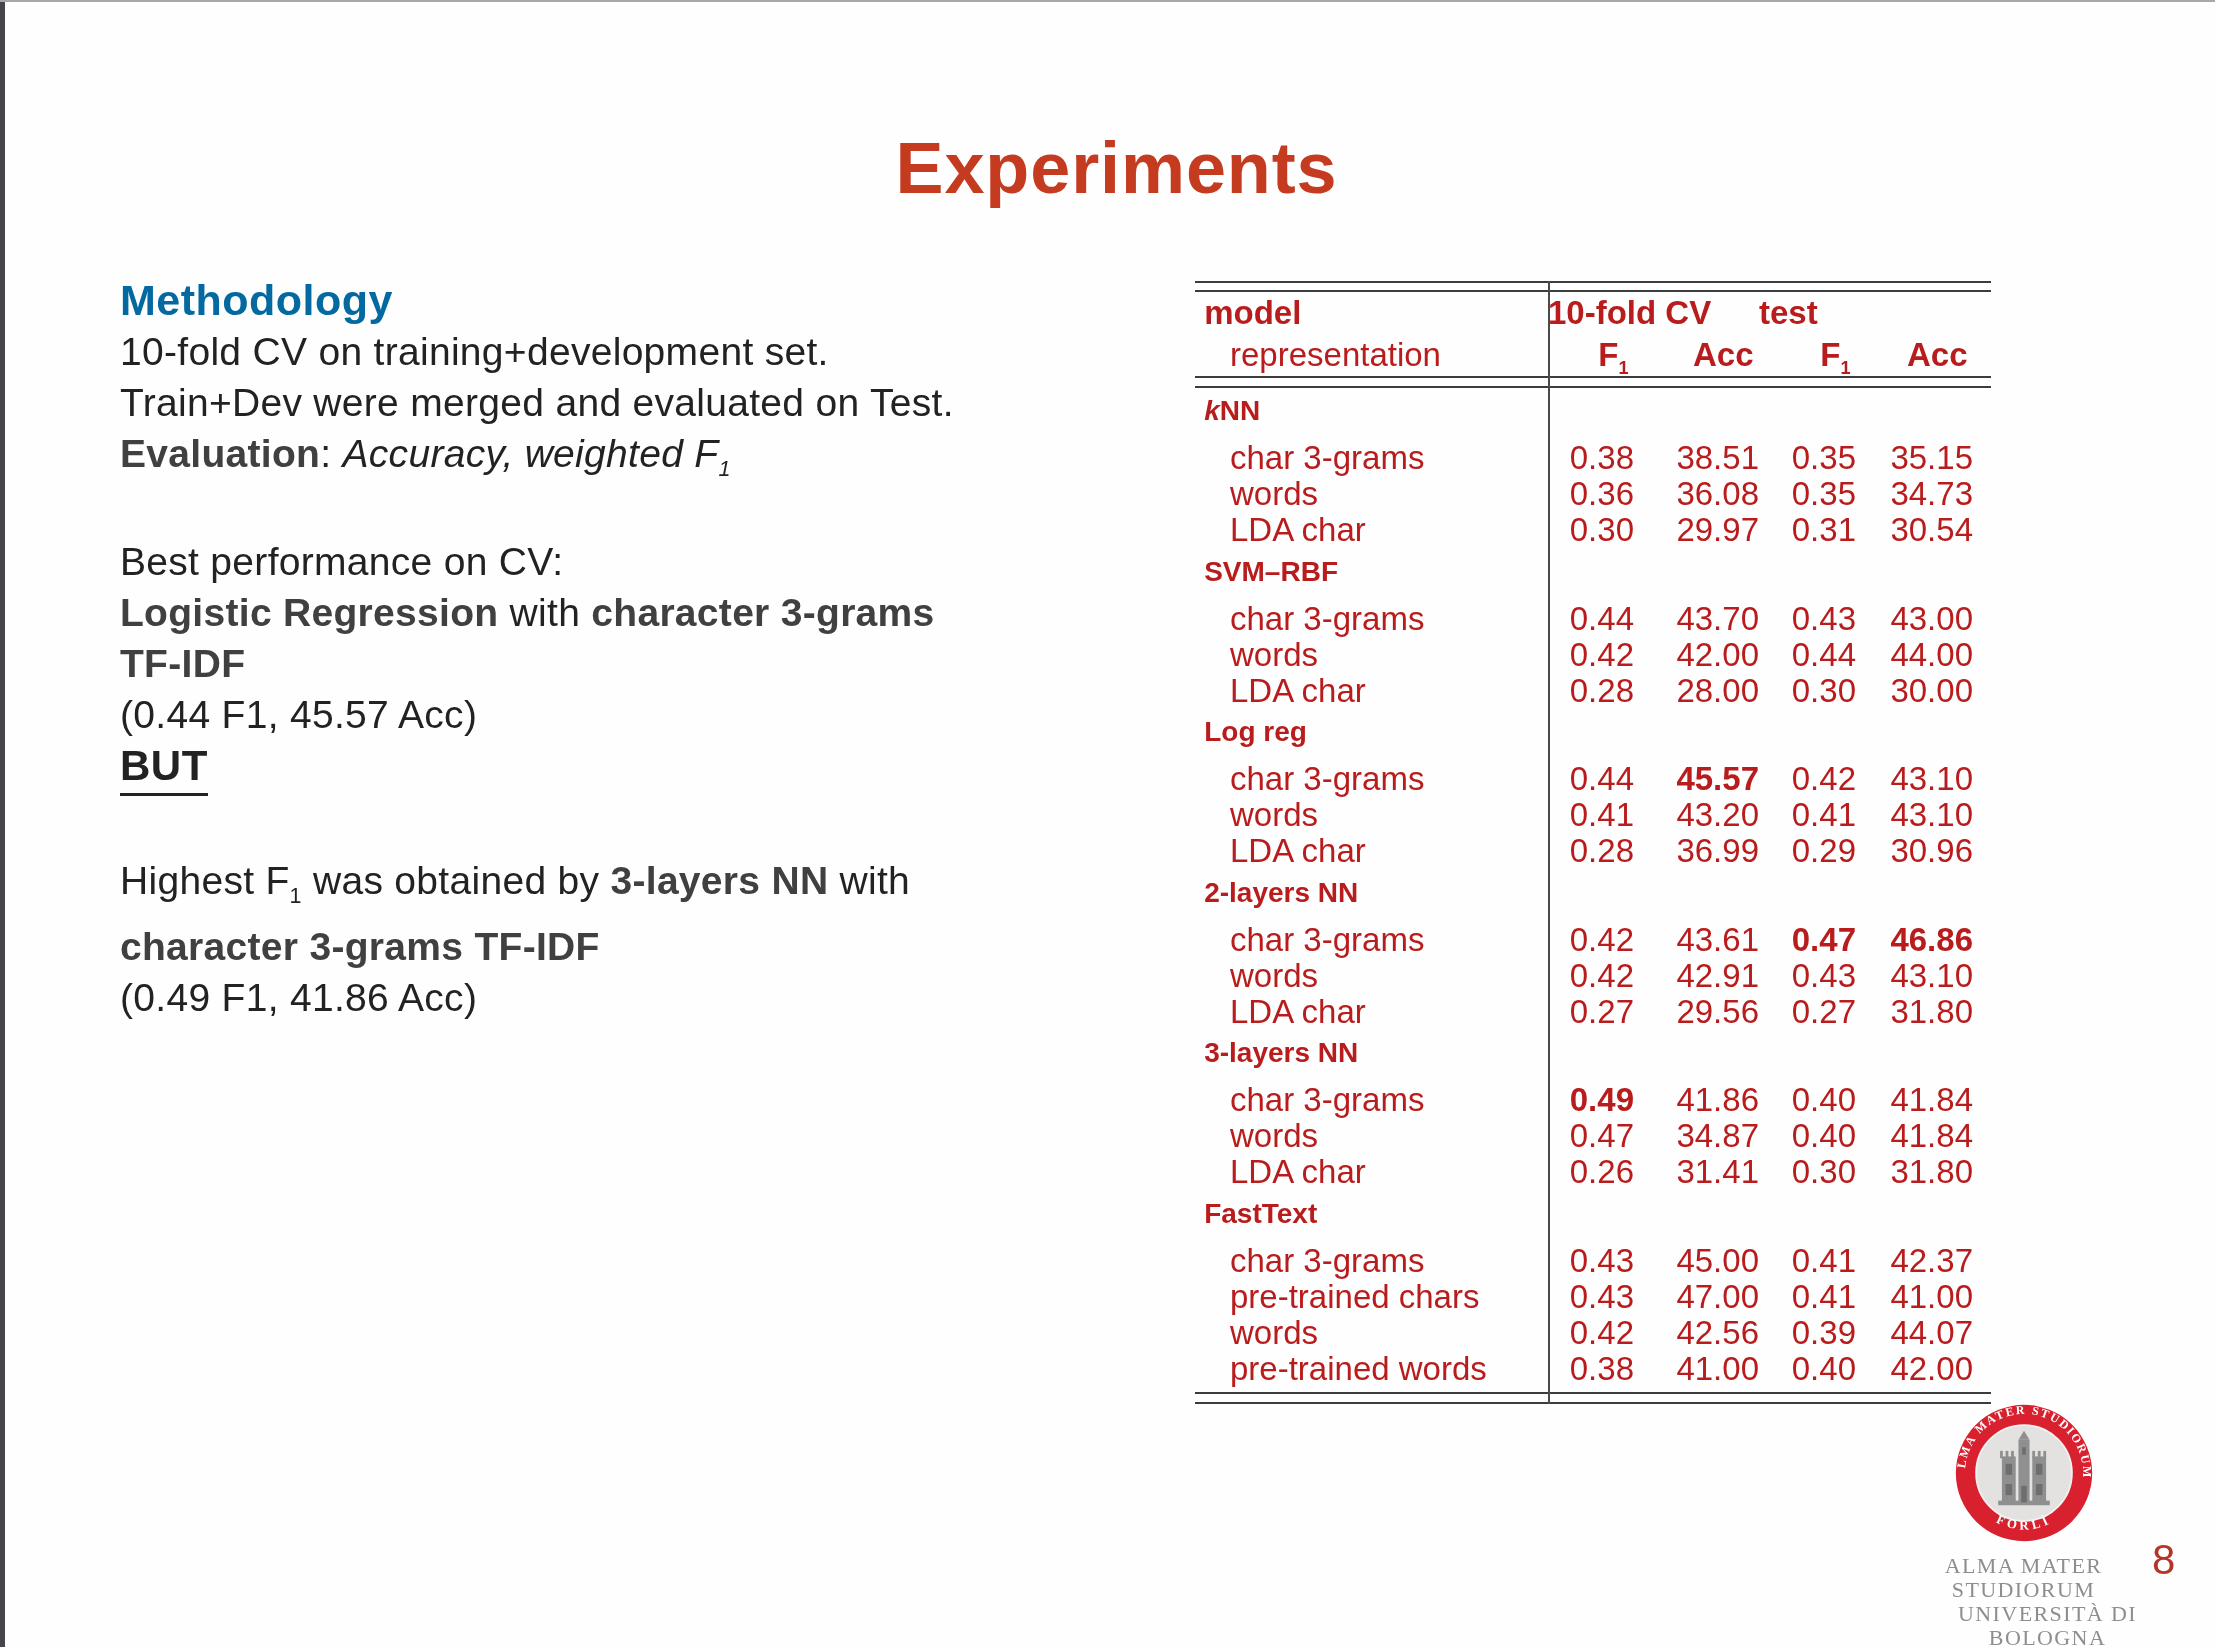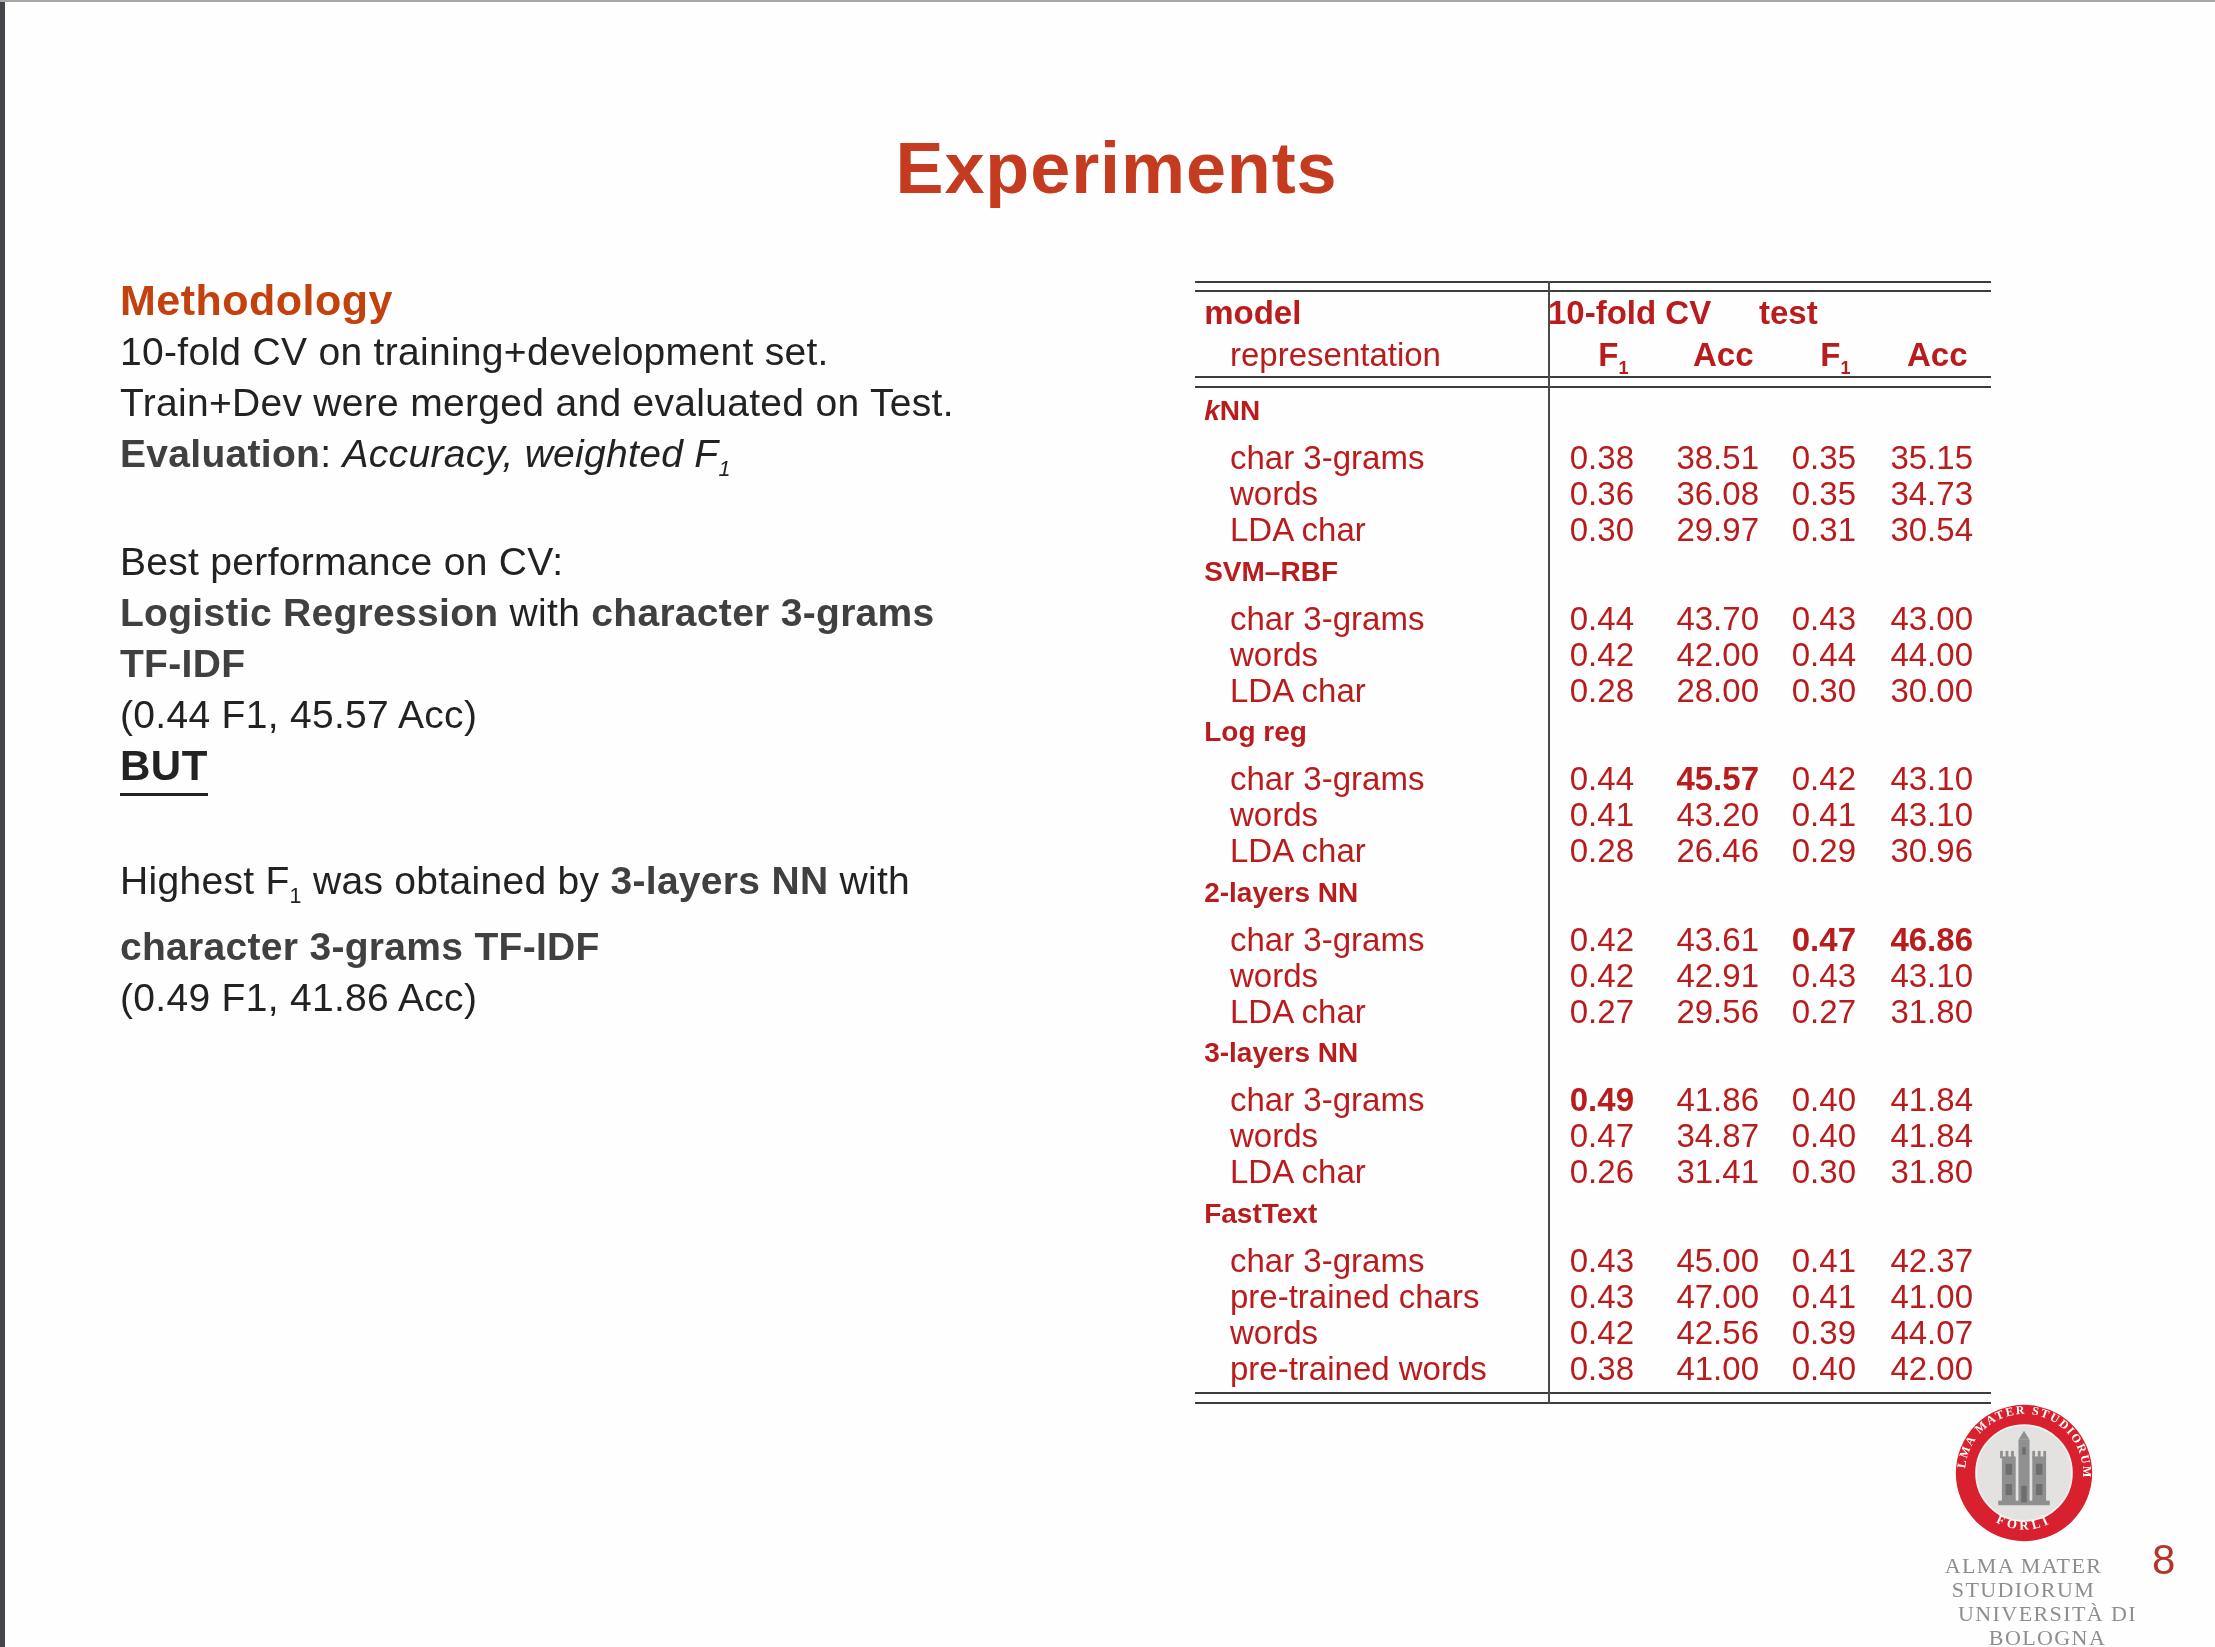--- a/index.html
+++ b/index.html
@@ -7,21 +7,21 @@
          font-family:"Liberation Sans",sans-serif;color:#1f1f1f;}
   .frame-left{position:absolute;left:0;top:0;width:4.6px;height:100%;background:#45454a;}
   .frame-top{position:absolute;left:0;top:0;width:100%;height:1.8px;background:#a8a8a8;}
 
   .title{position:absolute;left:0;top:127px;width:2233px;text-align:center;
          font-size:72px;font-weight:700;letter-spacing:0.9px;color:#c43b20;}
 
   .left-col{position:absolute;left:120px;top:275px;width:1061px;font-size:39px;
             letter-spacing:0.3px;line-height:51px;color:#222;}
   .left-col p{margin:0;}
-  .lc-heading{font-size:43px;font-weight:700;letter-spacing:0.5px;margin:0 0 20px 0;color:#c2410c;}
+  .lc-heading{font-size:43px;font-weight:700;letter-spacing:0.5px;margin:0 0 20px 0;color:#0369a1;}
   .eval-block{margin-top:61px;}
   .eval-block i{font-style:italic;}
   .best-block{margin-top:41px;}
   .best-bold{margin-top:9.2px;}
   .score{margin-top:3.7px;}
   .but-line{margin-top:52px;}
   .but-inner{display:inline-block;font-weight:700;font-size:42px;border-bottom:3.7px solid #222;
              padding-bottom:1.8px;letter-spacing:0.5px;}
   .highest-block{margin-top:59px;}
   b{font-weight:700;color:#404040;}
@@ -167,21 +167,21 @@
         <div class="trow data">
           <div class="cell label indent">words</div>
           <div class="cell num">0.41</div>
           <div class="cell num">43.20</div>
           <div class="cell num">0.41</div>
           <div class="cell num">43.10</div>
         </div>
         <div class="trow data">
           <div class="cell label indent">LDA char</div>
           <div class="cell num">0.28</div>
-          <div class="cell num">26.46</div>
+          <div class="cell num">36.99</div>
           <div class="cell num">0.29</div>
           <div class="cell num">30.96</div>
         </div>
         <div class="trow section">
           <div class="cell label">2-layers NN</div>
         </div>
         <div class="trow data">
           <div class="cell label indent">char 3-grams</div>
           <div class="cell num">0.42</div>
           <div class="cell num">43.61</div>

